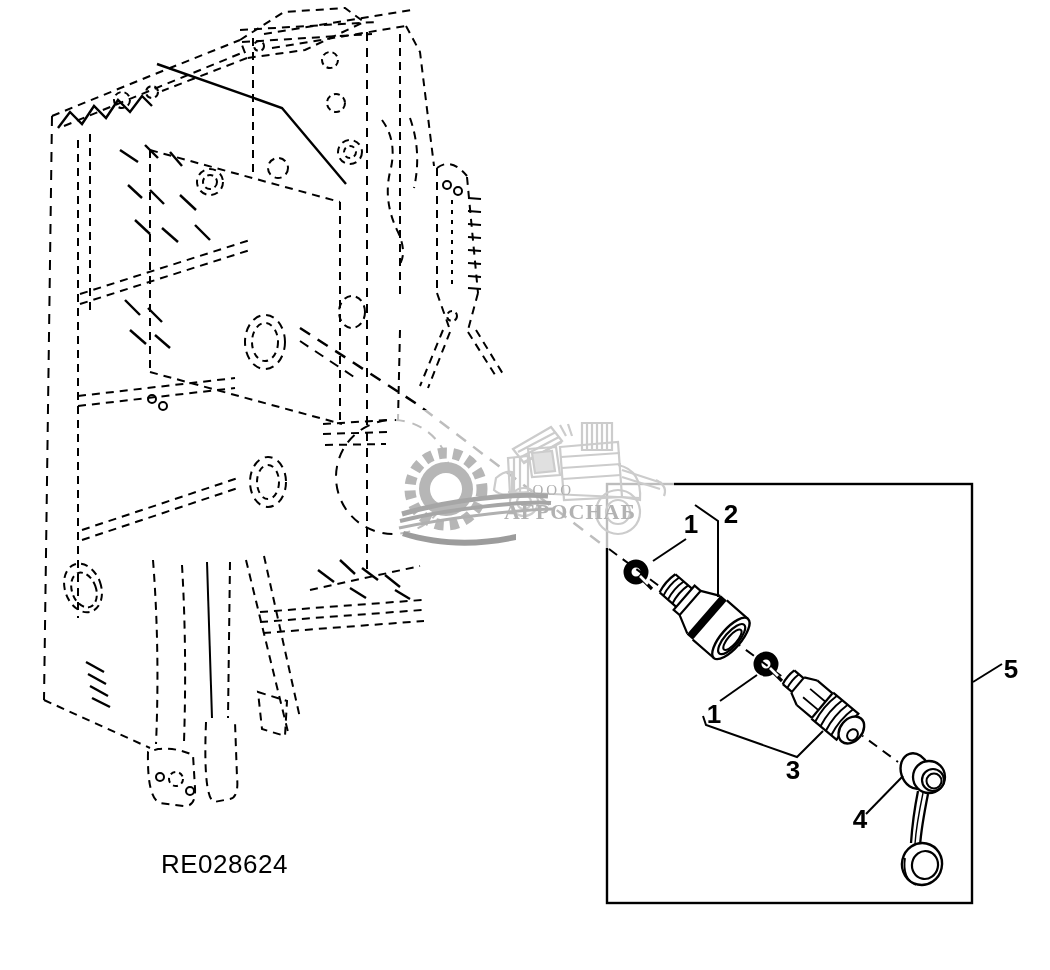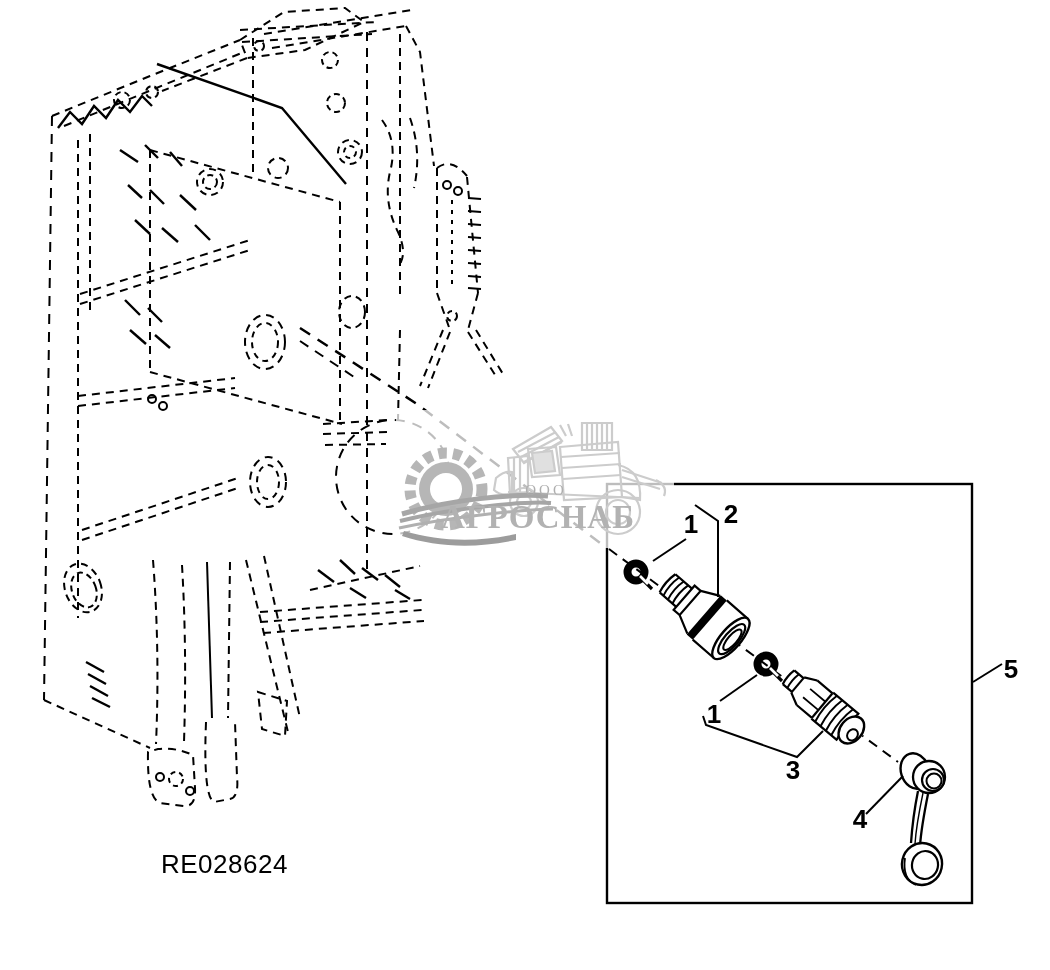--- a/index.html
+++ b/index.html
@@ -14,26 +14,26 @@
     color:#000;text-align:center;line-height:26px;letter-spacing:0;
   }
   .part-number{
     position:absolute;left:161px;top:849px;z-index:5;
     font-family:"Liberation Sans",sans-serif;font-weight:normal;font-size:26px;
     color:#000;letter-spacing:0.5px;
   }
   .wm-ooo{
     position:absolute;left:518px;top:482px;width:56px;z-index:4;
     font-family:"Liberation Serif",serif;font-size:15px;color:#aeaeae;
-    text-align:center;letter-spacing:3px;
+    text-align:right;letter-spacing:3px;
   }
   .wm-name{
     position:absolute;left:440px;top:499px;width:196px;z-index:4;
-    font-family:"Liberation Serif",serif;font-size:33px;font-weight:bold;
-    color:#b2b2b2;text-align:center;letter-spacing:1px;
+    font-family:"Liberation Serif",serif;font-size:22px;font-weight:bold;
+    color:#b2b2b2;text-align:right;letter-spacing:1px;
   }
 </style>
 </head>
 <body>
 
 <div id="stage">
 
 <svg id="lineart" width="1050" height="970" viewBox="0 0 1050 970">
 
   <g stroke="#000" fill="none" stroke-width="2" stroke-dasharray="8 6" stroke-linecap="butt">

